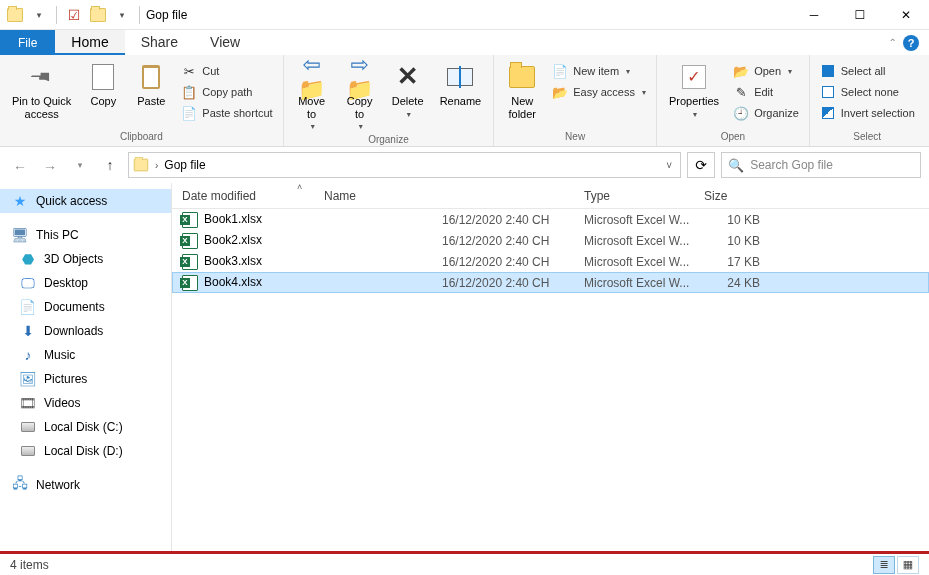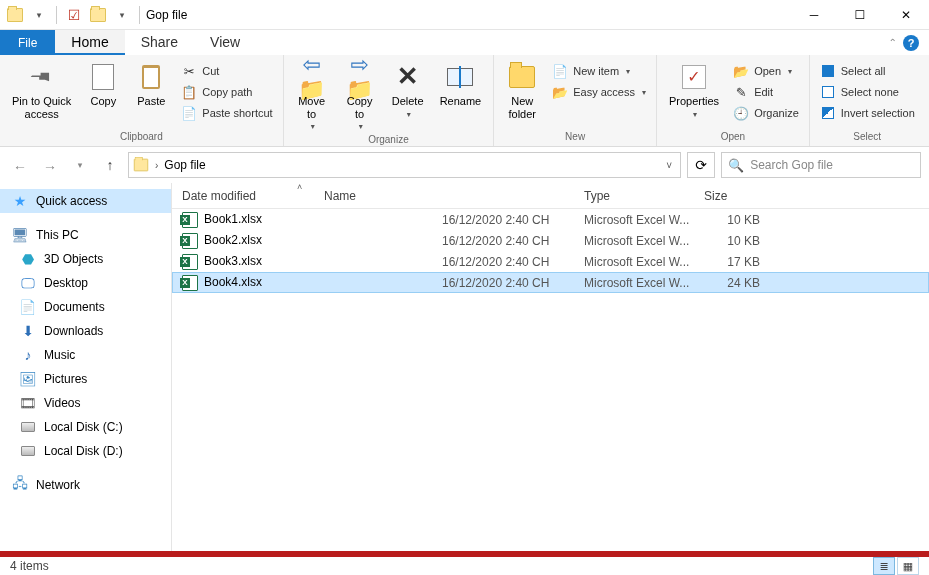--- a/index.html
+++ b/index.html
@@ -103,21 +103,21 @@
 .row { height:21px; display:flex; align-items:center; font-size:12px;}
 .row.selected { background:#cde8ff; outline:1px solid #98cef4; outline-offset:-1px;}
 .cell-name{width:260px; padding-left:10px; display:flex; align-items:flex-start; gap:6px;}
 .cell-date{width:142px; padding-left:10px; color:#555;}
 .cell-type{width:120px; padding-left:10px; color:#555; white-space:nowrap; overflow:hidden; text-overflow:ellipsis;}
 .cell-size{width:80px; text-align:right; padding-right:14px; color:#555;}
 .xlsx-ic{width:16px;height:16px;background:#fff;border:1px solid #1c7346;position:relative;border-radius:1px;}
 .xlsx-ic::after{content:"X";position:absolute;left:-3px;top:2px;width:10px;height:10px;background:#1c7346;color:#fff;font-size:8px;display:flex;align-items:center;justify-content:center;font-weight:bold;}
 
 
-.statusbar { height:24px; border-top:6px solid #b91c1c; display:flex; align-items:center; padding:0 10px; font-size:12px; color:#444;}
+.statusbar { height:24px; border-top:3px solid #b91c1c; display:flex; align-items:center; padding:0 10px; font-size:12px; color:#444;}
 .statusbar .right-icons{margin-left:auto; display:flex; gap:2px;}
 .viewbtn{width:22px;height:18px;border:1px solid #bcd6ea;display:flex;align-items:center;justify-content:center;font-size:11px;}
 .viewbtn.active{background:#cde8ff;border-color:#7cb8e0;}
 </style>
 </head>
 <body>
 
 <div class="titlebar">
   <div class="qat">
     <div class="qat-item">

